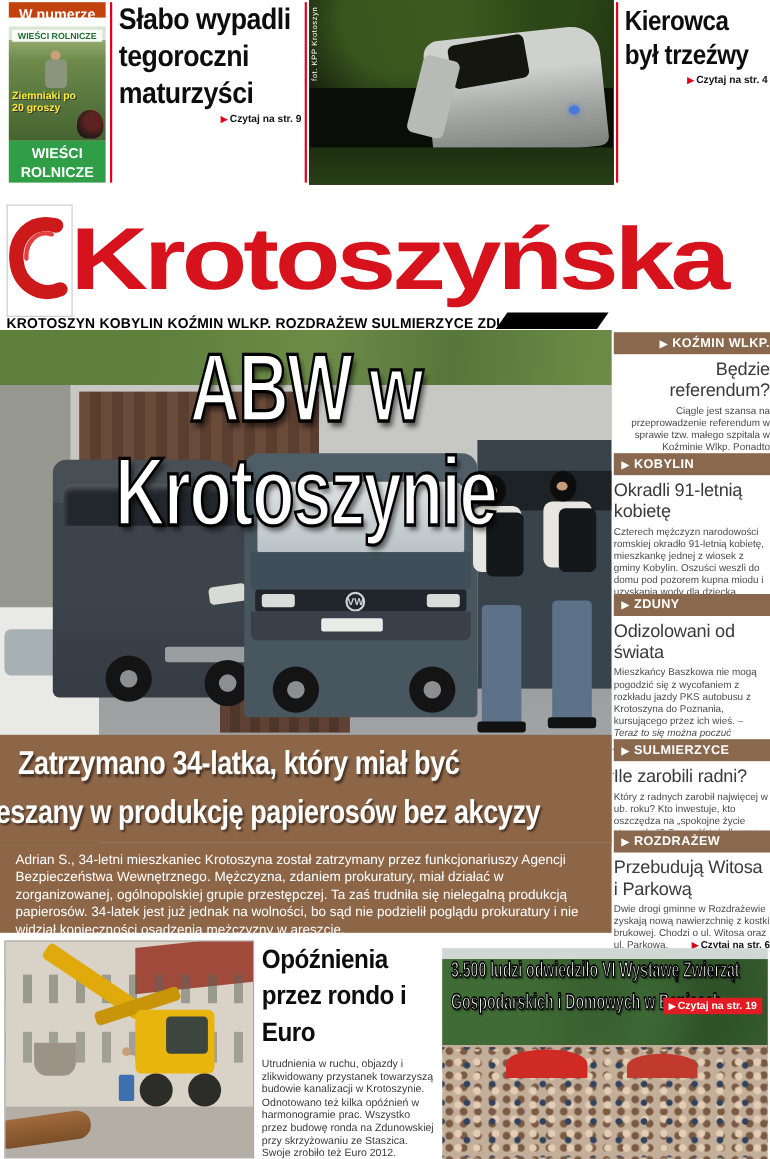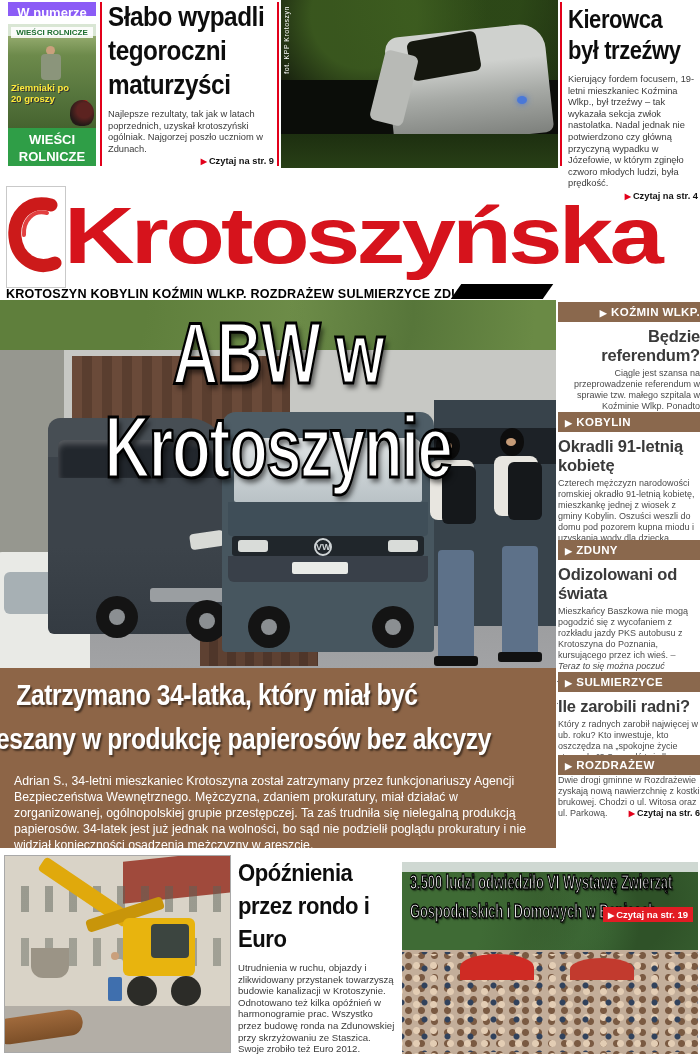--- a/index.html
+++ b/index.html
@@ -2,21 +2,21 @@
 <html><head>
 <meta charset="utf-8">
 <style>
   html,body{margin:0;padding:0;background:#e8e8e8;}
   .page{position:relative;width:700px;height:1054px;background:#fff;overflow:hidden;
         font-family:"Liberation Sans", sans-serif;}
 
   
   .vline{position:absolute;width:2px;background:#e2001a;}
   .promo{position:absolute;left:8px;top:2px;width:88px;height:164px;}
-  .promo-top{position:absolute;left:0;top:0;width:100%;height:14px;background:#8b5cf6;color:#fff;
+  .promo-top{position:absolute;left:0;top:0;width:100%;height:14px;background:#c2410c;color:#fff;
              font-size:13px;font-weight:bold;line-height:22px;text-align:center;}
   .promo-cover{position:absolute;left:0;top:22px;width:100%;height:104px;overflow:hidden;
       background:linear-gradient(180deg,#d9e6d4 0%,#d9e6d4 12%,#93aa6d 12%,#6d8a4b 30%,#55743c 70%,#46632f 100%);}
   .cover-masthead{position:absolute;left:3px;top:3px;right:3px;background:rgba(255,255,255,.88);
       color:#1d6e2f;font-size:8px;font-weight:bold;text-align:center;line-height:11px;}
   .cover-person-head{position:absolute;left:38px;top:22px;width:9px;height:9px;border-radius:50%;background:#caa07c;}
   .cover-person-body{position:absolute;left:33px;top:30px;width:20px;height:26px;border-radius:4px;background:#8b957b;}
   .cover-caption{position:absolute;left:3px;top:58px;width:62px;color:#ffe93a;font-size:9.5px;font-weight:bold;
       line-height:11px;text-shadow:1px 1px 0 #333;}
   .cover-rooster{position:absolute;right:2px;bottom:2px;width:24px;height:26px;border-radius:50% 50% 40% 40%;
@@ -121,21 +121,21 @@
       padding:7px 14px 0 14px;color:#fff;font-size:12.3px;line-height:16px;}
   .lead-rm{text-align:right;font-size:9.5px;font-weight:bold;color:#fff;margin-top:1px;}
   .lead-rm .rm-arrow{color:#fff;}
 
   
   .sidebar{position:absolute;left:558px;top:0px;width:142px;height:1054px;}
   .sb-sec{position:absolute;left:0;width:142px;background:#fff;}
   .sb-bar{height:20px;background:#8a684d;color:#fff;font-size:11.5px;font-weight:bold;line-height:20px;
       padding-left:7px;letter-spacing:.4px;}
   .sb-bar .sb-arrow{font-size:9px;margin-right:4px;}
-  .sb-title{font-size:16.5px;font-weight:700;color:#3a3a3a;line-height:19px;margin:5px 0 3px 0;letter-spacing:-0.2px;}
+  .sb-title{font-size:16.5px;font-weight:400;color:#3a3a3a;line-height:19px;margin:5px 0 3px 0;letter-spacing:-0.2px;}
   .sb-body{font-size:9px;line-height:11px;color:#4b4b4b;margin:0;}
   .sb-rm{float:right;font-weight:bold;color:#111;}
   .sb-body i{font-style:italic;}
 
   
   .photo-exc{position:absolute;left:4px;top:855px;width:225px;height:196px;border:1px solid #a9a9a9;
       background:#d9d3c7;overflow:hidden;}
   .exc-roof{position:absolute;left:118px;top:0px;width:110px;height:42px;background:#a04a3c;transform:skewY(-6deg);}
   .exc-winband1{position:absolute;left:0;top:30px;width:225px;height:26px;
       background:repeating-linear-gradient(90deg,transparent 0 16px,rgba(92,98,88,.5) 16px 24px);}
@@ -197,41 +197,39 @@
       <div class="cover-rooster-comb"></div>
       <div class="cover-rooster"></div>
     </div>
     <div class="promo-bottom">WIEŚCI ROLNICZE</div>
   </div>
 
   <div class="vline" style="left:100px;top:2px;height:164px;"></div>
 
   <div class="topstory1">
     <h2 class="top-title">Słabo wypadli tegoroczni maturzyści</h2>
-    <p class="top-body" style="margin-top:7px;">Najlepsze rezultaty, tak jak w latach poprzednich, uzyskał krotoszyński ogólniak. Najgorzej poszło uczniom w Zdunach.</p>
     <div class="readmore"><span class="rm-arrow">▶</span><span>Czytaj na str. 9</span></div>
   </div>
 
   <div class="vline" style="left:277px;top:2px;height:164px;"></div>
 
   <div class="crashphoto">
     <div class="cp-foliage"></div>
     <div class="cp-car"></div>
     <div class="cp-car-window"></div>
     <div class="cp-door"></div>
     <div class="cp-light"></div>
     <div class="cp-grass"></div>
     <div class="cp-credit">fot. KPP Krotoszyn</div>
   </div>
 
   <div class="vline" style="left:560px;top:2px;height:164px;"></div>
 
   <div class="topstory2">
     <h2 class="top-title small">Kierowca był trzeźwy</h2>
-    <p class="top-body" style="margin-top:8px;">Kierujący fordem focusem, 19-letni mieszkaniec Koźmina Wlkp., był trzeźwy – tak wykazała sekcja zwłok nastolatka. Nadal jednak nie potwierdzono czy główną przyczyną wypadku w Józefowie, w którym zginęło czworo młodych ludzi, była prędkość.</p>
     <div class="readmore"><span class="rm-arrow">▶</span><span>Czytaj na str. 4</span></div>
   </div>
 
   <div class="logo-box">
     <svg width="56" height="98" viewBox="0 0 56 98">
       <path d="M44 18 C20 12, 6 30, 8 50 C10 72, 30 84, 48 76" stroke="#cc1a1a" stroke-width="13" fill="none" stroke-linecap="round"></path>
       <path d="M40 26 C26 22, 16 34, 17 48" stroke="#e24040" stroke-width="4" fill="none" stroke-linecap="round"></path>
     </svg>
   </div>
   <div class="black-wedge"></div>
@@ -333,20 +331,21 @@
 
     <div class="sb-sec" style="top:672px;">
       <div class="sb-bar"><span class="sb-arrow">▶</span><span>SULMIERZYCE</span></div>
       <h3 class="sb-title">Ile zarobili radni?</h3>
       <p class="sb-body"><span>Który z radnych zarobił najwięcej w ub. roku? Kto inwestuje, kto oszczędza na „spokojne życie staruszka”? Sprawdź też dlaczego nie będzie targowiska, tylko utwardzony plac.</span>
         <span class="sb-rm"><span class="rm-arrow">▶</span><span>Czytaj na str. 3 i 10</span></span></p>
     </div>
 
     <div class="sb-sec" style="top:755px;">
       <div class="sb-bar"><span class="sb-arrow">▶</span><span>ROZDRAŻEW</span></div>
+      <h3 class="sb-title" style="line-height:20px;margin:4px 0 2px 0;">Przebudują Witosa i Parkową</h3>
       <p class="sb-body"><span>Dwie drogi gminne w Rozdrażewie zyskają nową nawierzchnię z kostki brukowej. Chodzi o ul. Witosa oraz ul. Parkową.</span>
         <span class="sb-rm"><span class="rm-arrow">▶</span><span>Czytaj na str. 6</span></span></p>
     </div>
 
   </div>
 
   <div class="photo-exc">
     <div class="exc-roof"></div>
     <div class="exc-winband1"></div>
     <div class="exc-winband2"></div>

